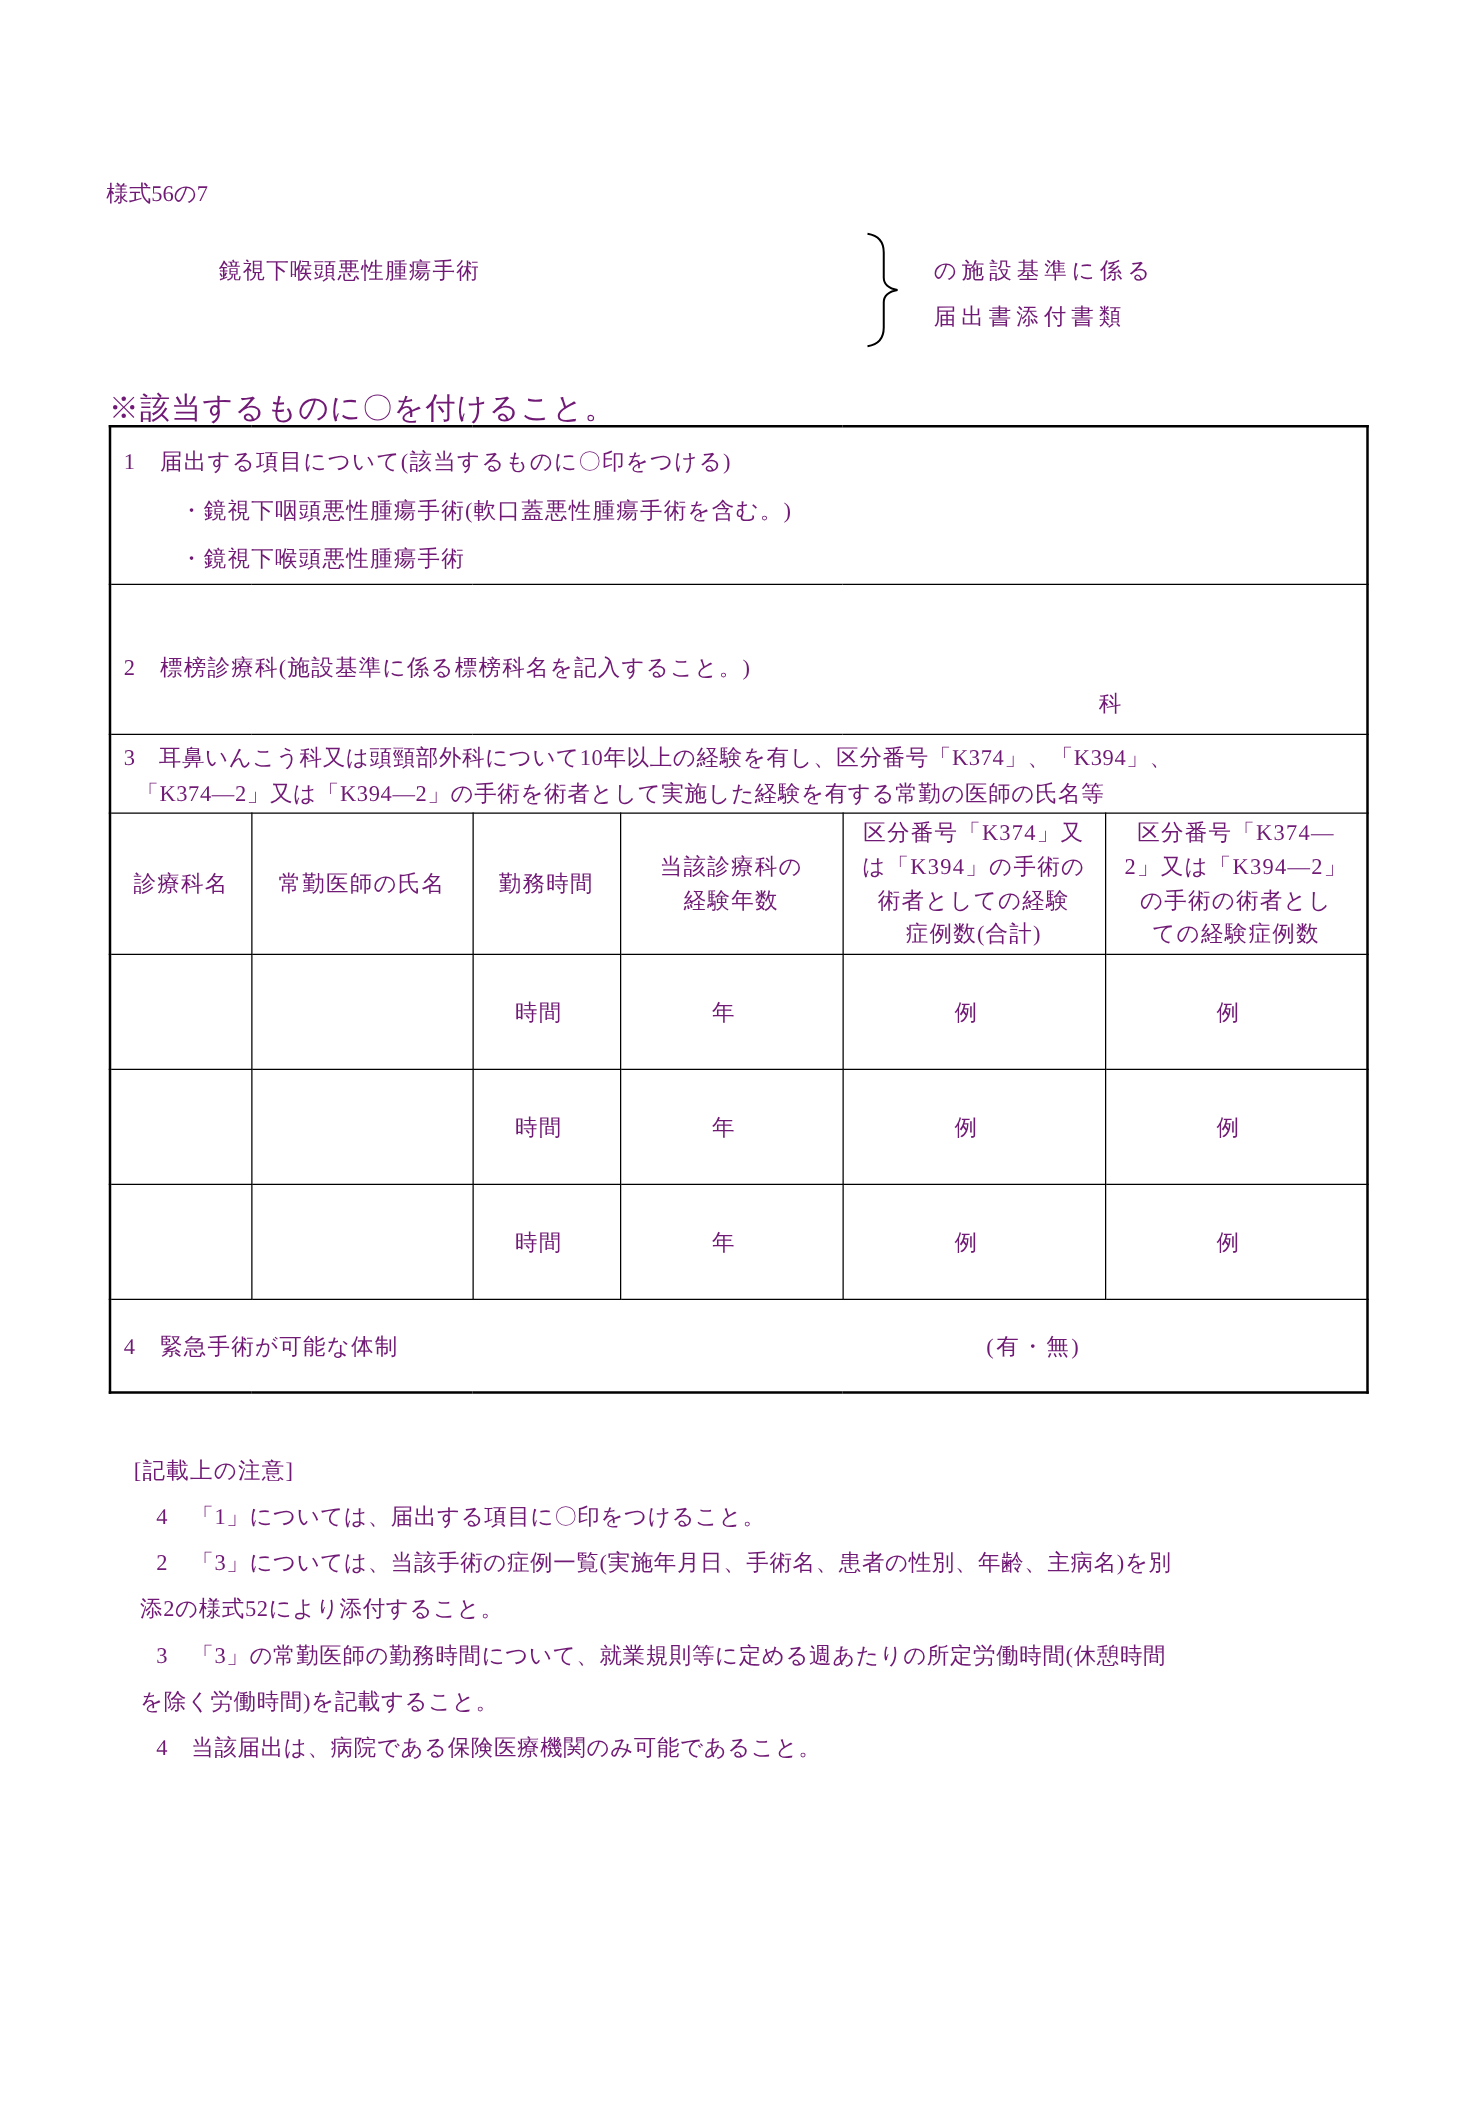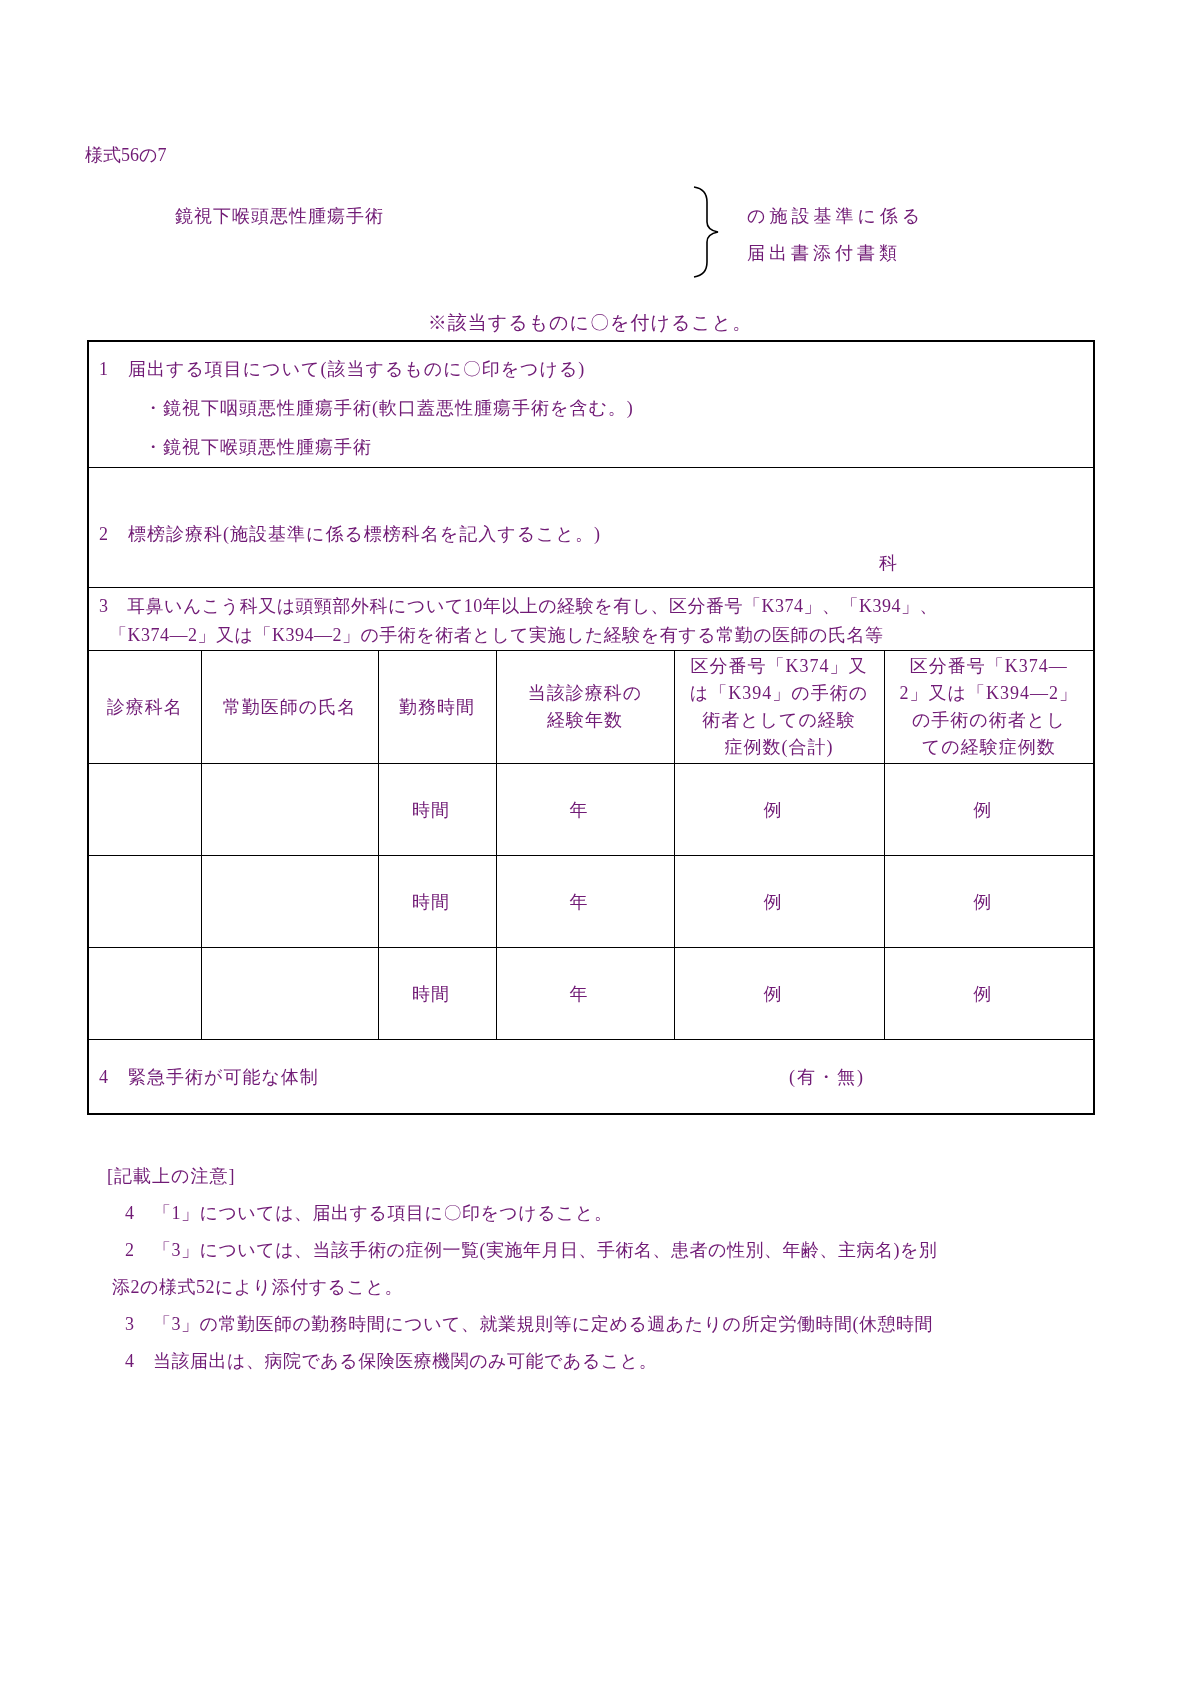--- a/index.html
+++ b/index.html
@@ -33,22 +33,22 @@
   .proc-lines div { line-height: 37px; letter-spacing: 1px; font-size: 18px; }
   .brace-wrap { position: absolute; left: 516px; top: -8px; }
   .hdr-right { position: absolute; left: 572px; top: 6px; }
   .hdr-right div { line-height: 37px; letter-spacing: 4px; font-size: 18px; }
 
   .circle-note {
     position: absolute;
     left: 87px;
     top: 310px;
     width: 1006px;
-    text-align: center;
-    font-size: 19px;
+    text-align: left;
+    font-size: 24px;
     letter-spacing: 1px;
   }
 
   table.form-table {
     position: absolute;
     left: 87px;
     top: 340px;
     width: 1006px;
     border-collapse: collapse;
     table-layout: fixed;
@@ -209,16 +209,17 @@
     </tr>
   </tbody>
     </table>
 
   <div class="notes">
     <div class="notes-title">[記載上の注意]</div>
     <div class="note-line n-first">4　「1」については、届出する項目に〇印をつけること。</div>
     <div class="note-line n-first">2　「3」については、当該手術の症例一覧(実施年月日、手術名、患者の性別、年齢、主病名)を別</div>
     <div class="note-line n-cont">添2の様式52により添付すること。</div>
     <div class="note-line n-first">3　「3」の常勤医師の勤務時間について、就業規則等に定める週あたりの所定労働時間(休憩時間</div>
+    <div class="note-line n-cont">を除く労働時間)を記載すること。</div>
     <div class="note-line n-first">4　当該届出は、病院である保険医療機関のみ可能であること。</div>
   </div>
 
 </div>
 
 </body></html>

